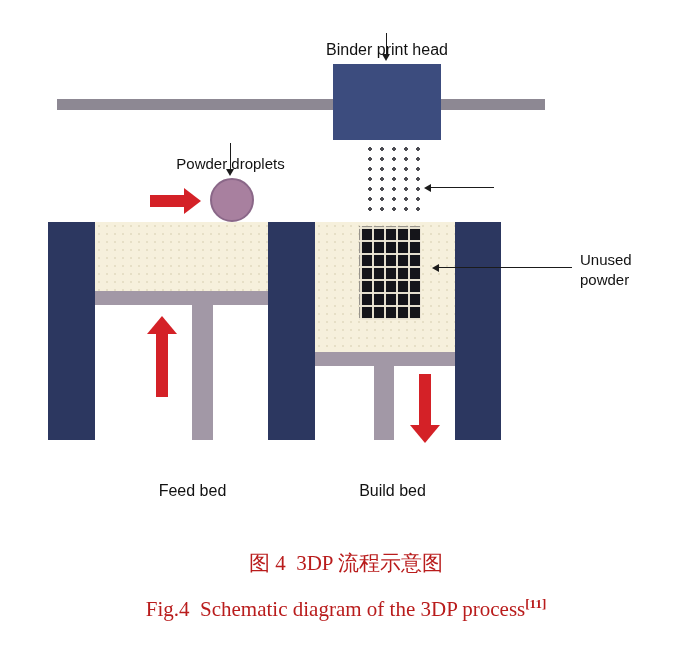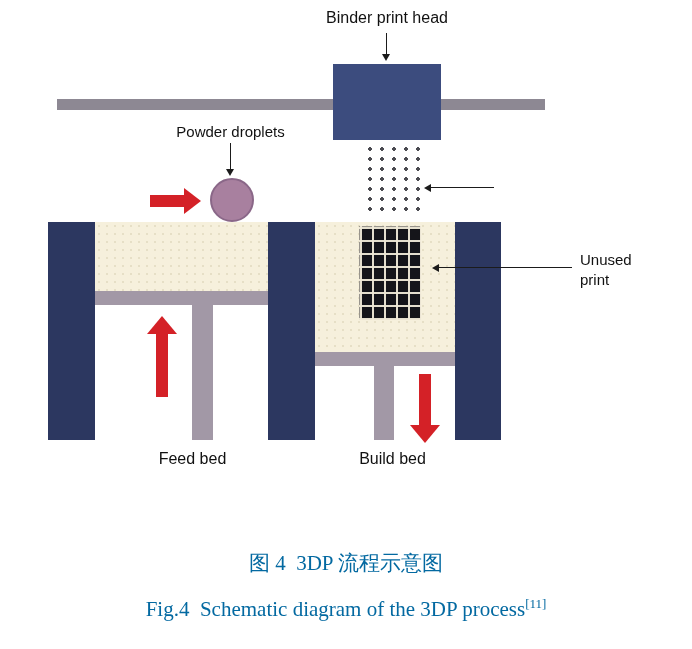--- a/index.html
+++ b/index.html
@@ -1,20 +1,20 @@
 <!DOCTYPE html>
 <html style="--wall-navy: #2c3760; --print-head-navy: #3c4c7e; --rail-gray: #8d8893; --piston-mauve: #a298a6; --powder-cream: #f6f0dc; --spreader-mauve: #a8809f; --arrow-red: #d42127; --part-black: #15151a;"><head>
 <meta charset="utf-8">
 <style>
   html,body{margin:0;padding:0;background:#fff;}
   .page{position:relative;width:692px;height:649px;background:#fff;
         font-family:"Liberation Sans",sans-serif;color:#111;overflow:hidden;}
   .abs{position:absolute;}
   .label{font-size:15px;white-space:pre;color:#111;}
-  .label-center{text-align:center;}
+  .label-center{text-align:center;margin-top:32px;}
 
   
   .navy{background:var(--wall-navy,#2c3760);}
   .printhead{background:var(--print-head-navy,#3c4c7e);}
   .rail{background:var(--rail-gray,#8d8893);}
   .piston{background:var(--piston-mauve,#a298a6);}
   .powder{background-color:var(--powder-cream,#f6f0dc);
           background-image:radial-gradient(#e6dfc6 1px,transparent 1.4px);
           background-size:8px 8px;}
   .roller{border-radius:50%;background:var(--spreader-mauve,#a8809f);
@@ -42,22 +42,22 @@
   .red{background:var(--arrow-red,#d42127);}
   .rhead-right{width:0;height:0;border-top:13px solid transparent;
                border-bottom:13px solid transparent;border-left:17px solid var(--arrow-red,#d42127);}
   .rhead-up{width:0;height:0;border-left:15px solid transparent;
             border-right:15px solid transparent;border-bottom:18px solid var(--arrow-red,#d42127);}
   .rhead-down{width:0;height:0;border-left:15px solid transparent;
               border-right:15px solid transparent;border-top:18px solid var(--arrow-red,#d42127);}
 
   
   .caption{width:692px;text-align:center;white-space:pre;
-           font-family:"Liberation Serif","DejaVu Serif",serif;font-size:21px;color:#0369a1;}
-  .caption sup{font-size:13px;}
+           font-family:"Liberation Serif","DejaVu Serif",serif;font-size:21px;color:#b91c1c;}
+  .caption sup{font-size:13px;font-weight:bold;}
 </style>
 </head>
 <body>
 
 <div class="page">
 
   <div class="abs figure" style="left:0;top:0;width:692px;height:480px;">
 
     <div class="abs label label-center" style="left:302px;top:9px;width:170px;font-size:16px;">Binder print head</div>
     <div class="abs vline" style="left:386px;top:33px;height:21px;"></div>
@@ -88,21 +88,21 @@
     <div class="abs piston" style="left:95px;top:291px;width:173px;height:14px;"></div>
     <div class="abs piston" style="left:192px;top:305px;width:21px;height:135px;"></div>
 
     <div class="abs powder" style="left:315px;top:222px;width:140px;height:131px;"></div>
     <div class="abs piston" style="left:315px;top:352px;width:140px;height:14px;"></div>
     <div class="abs piston" style="left:374px;top:366px;width:20px;height:74px;"></div>
     <div class="abs part" style="left:359px;top:226px;width:62px;height:94px;"></div>
 
     <div class="abs hline" style="left:438px;top:267px;width:134px;"></div>
     <div class="abs tri-left" style="left:432px;top:264px;"></div>
-    <div class="abs label" style="left:580px;top:250px;width:64px;white-space:normal;line-height:1.3;">Unused print</div>
+    <div class="abs label" style="left:580px;top:250px;width:64px;white-space:normal;line-height:1.3;">Unused powder</div>
 
     <div class="abs" style="left:147px;top:316px;width:30px;height:82px;">
       <div class="abs rhead-up" style="left:0;top:0;"></div>
       <div class="abs red" style="left:9px;top:17px;width:12px;height:64px;"></div>
     </div>
 
     <div class="abs" style="left:410px;top:374px;width:30px;height:70px;">
       <div class="abs red" style="left:9px;top:0;width:12px;height:52px;"></div>
       <div class="abs rhead-down" style="left:0;top:51px;"></div>
     </div>

